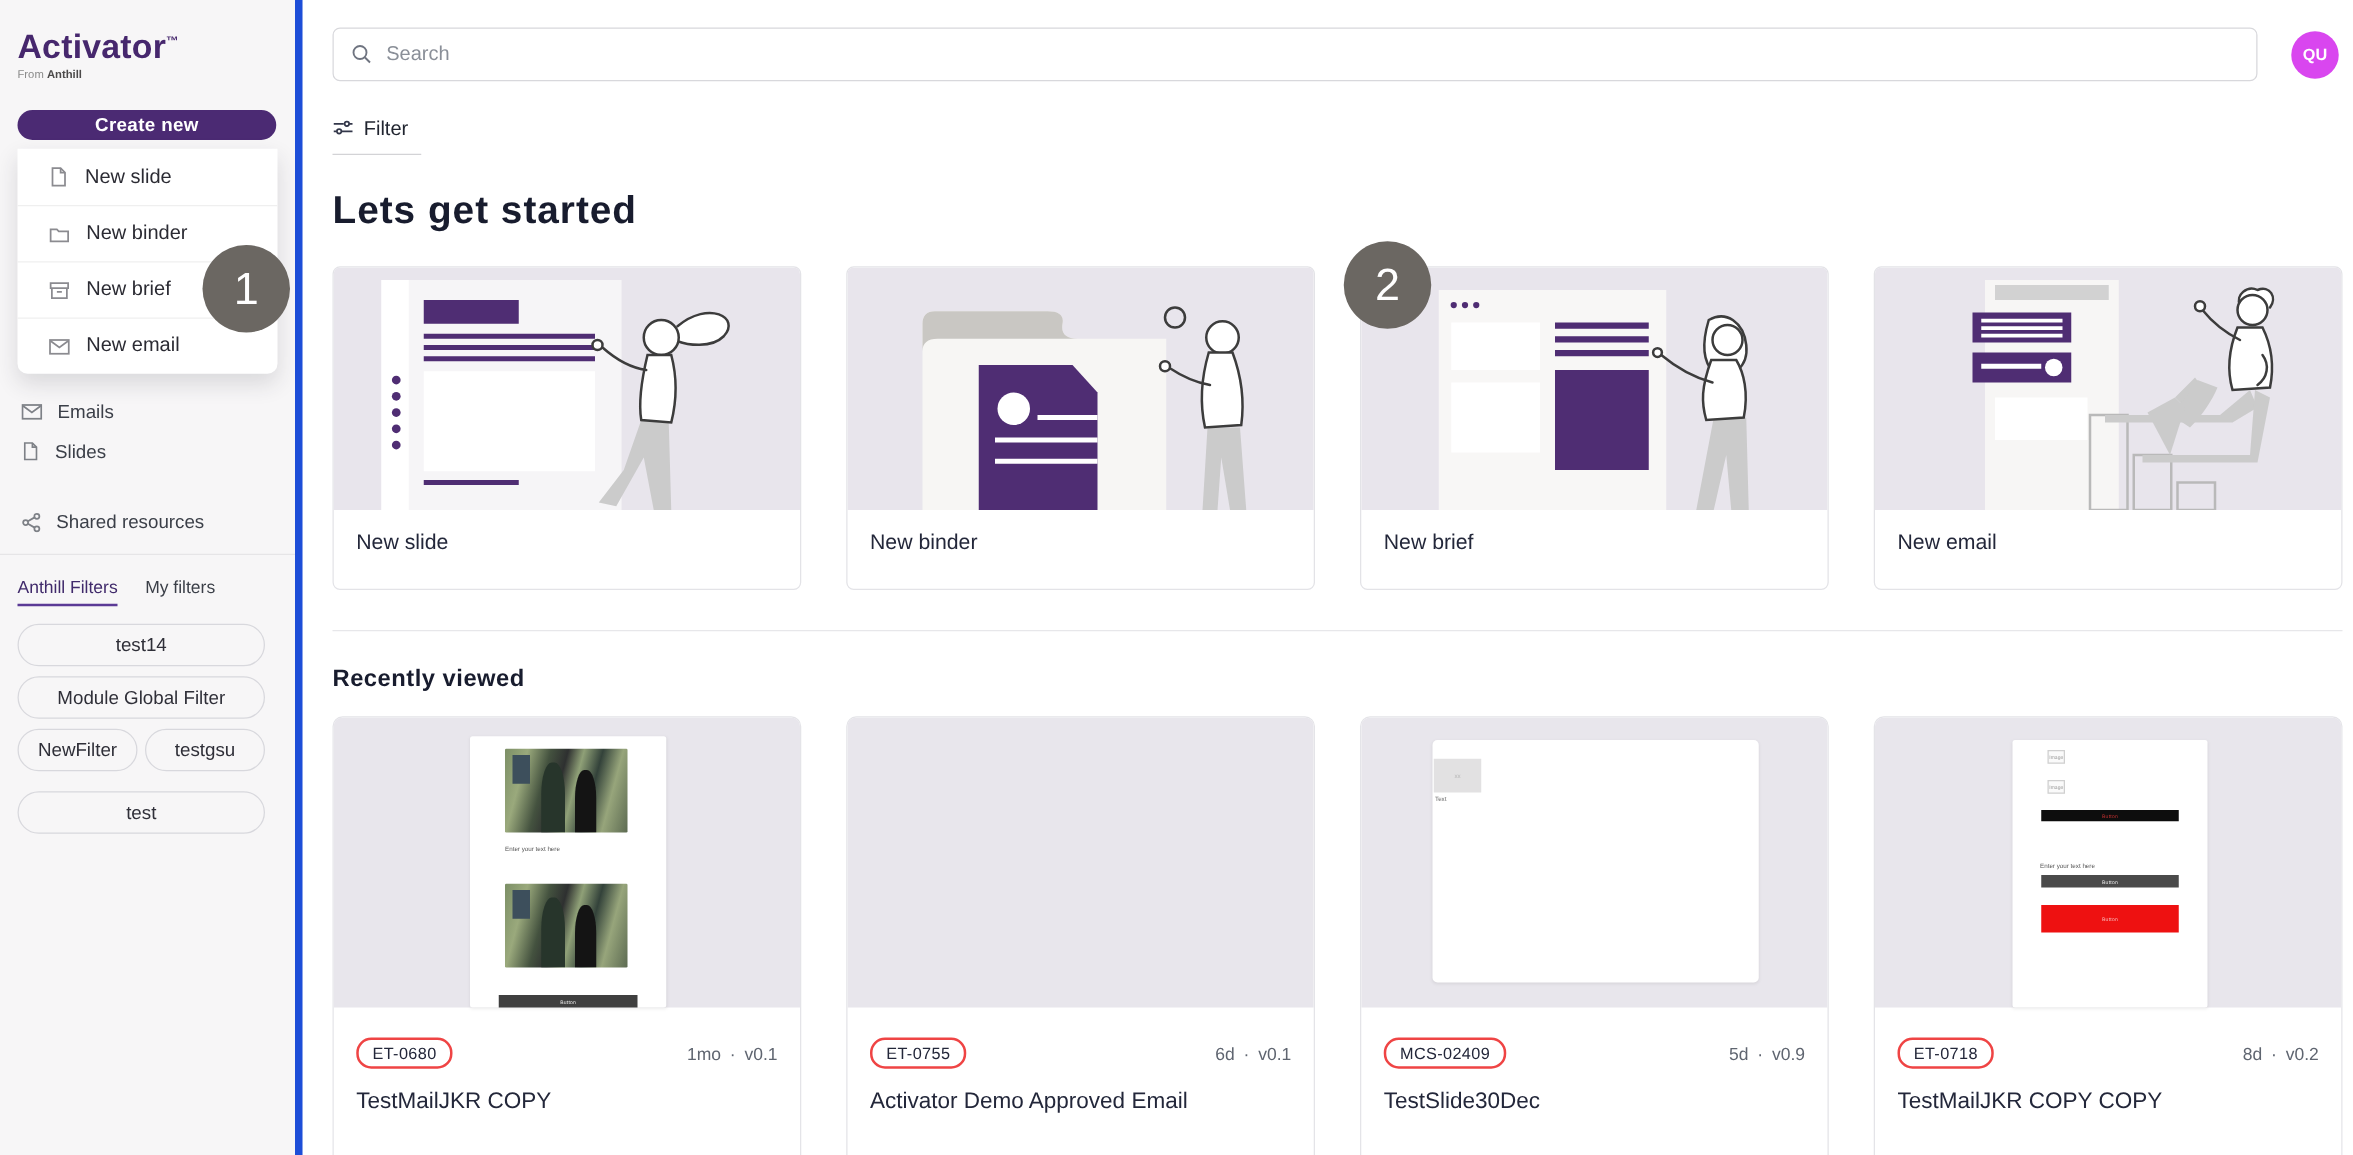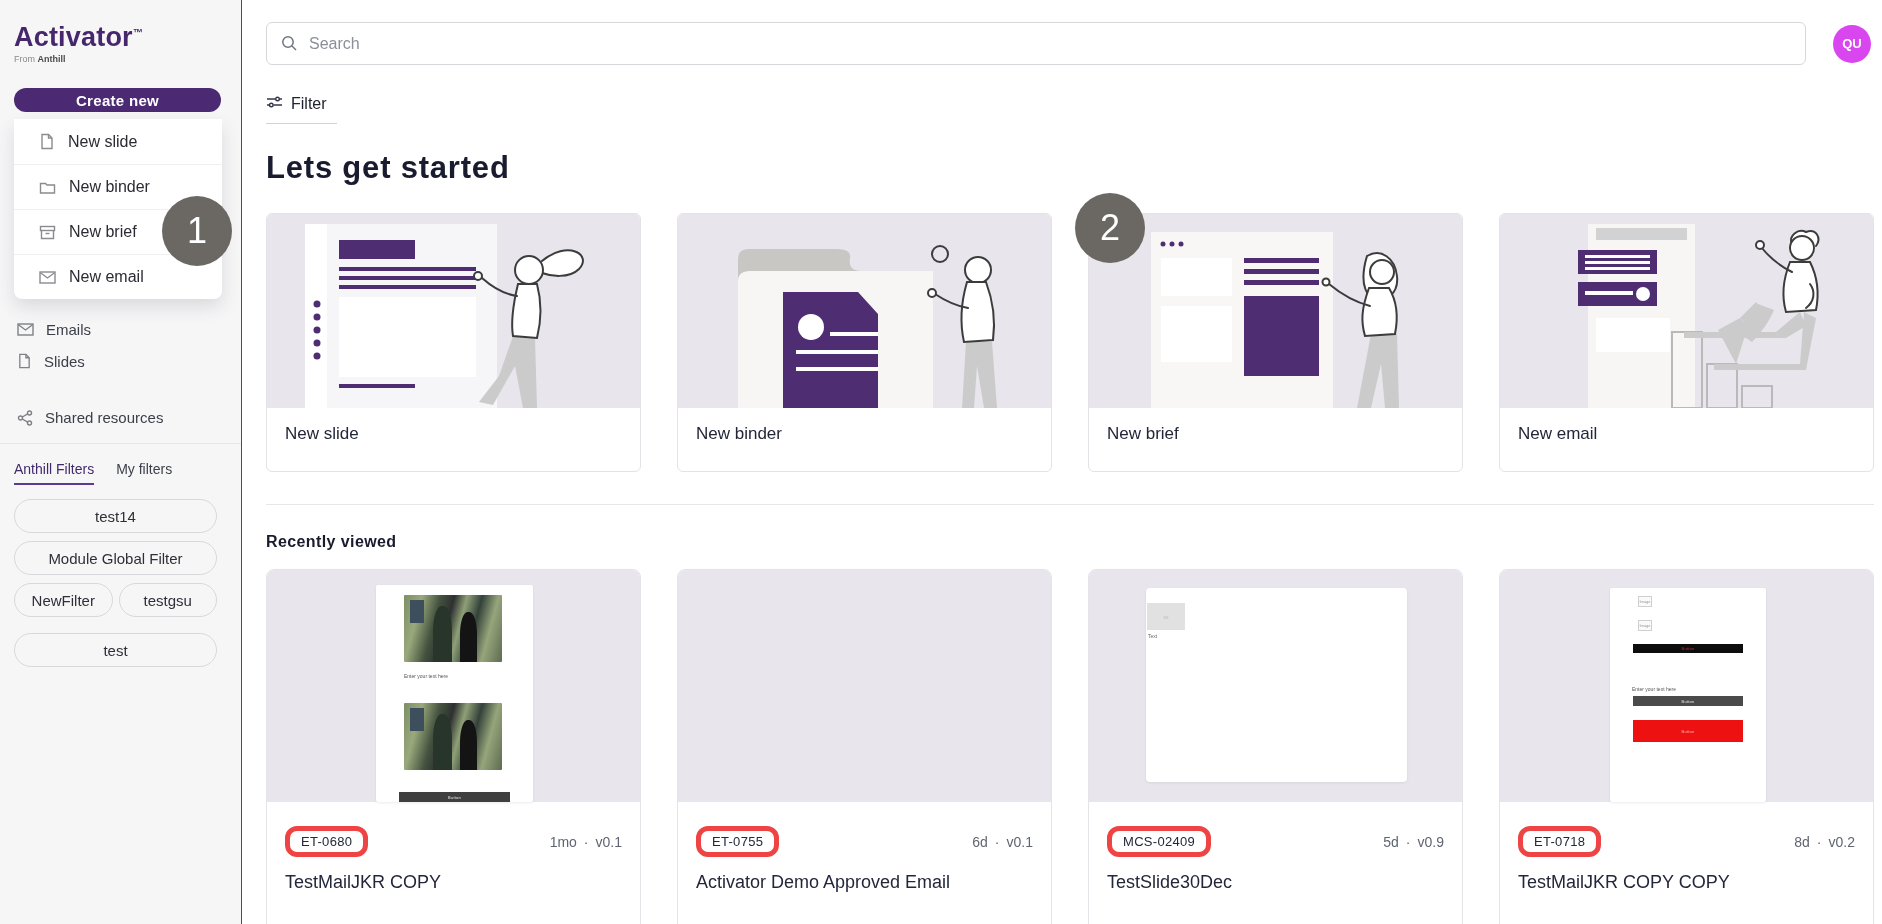--- a/index.html
+++ b/index.html
@@ -9,21 +9,21 @@
     background: #ffffff;
     color: #20242f;
     display: flex;
     position: relative;
   }
 
   
   .sidebar {
     width: 242px; height: 924px; flex: none;
     background: #f7f6f7;
-    border-right: 1px solid #1d4ed8;
+    border-right: 6px solid #1d4ed8;
     padding: 22px 0 0 0;
     position: relative;
   }
   .logo-block { padding: 0 14px; }
   .logo {
     font-size: 27px; font-weight: 700; color: #46276d; letter-spacing: 0.2px;
   }
   .logo sup { font-size: 10px; font-weight: 700; color: #46276d; }
   .tagline { font-size: 9px; color: #8a8a8a; margin-top: 1px; }
   .tagline b { color: #4c4a4a; }
@@ -120,32 +120,32 @@
   .gs-card {
     border: 1px solid #e3e3e7; border-radius: 6px; overflow: hidden;
     background: #fff; cursor: pointer; height: 259px;
   }
   .gs-illus { height: 194px; background: #e8e5ec; position: relative; }
   .gs-illus svg { position: absolute; left: 0; top: 0; }
   .gs-label { padding: 16px 18px; font-size: 17px; color: #23273a; }
 
   .section-divider { border: none; border-top: 1px solid #e7e7ea; margin-top: 32px; }
 
-  .h2 { margin-top: 28px; font-size: 16px; font-weight: 600; letter-spacing: 0.4px; color: #181c2e; }
+  .h2 { margin-top: 28px; font-size: 19px; font-weight: 600; letter-spacing: 0.4px; color: #181c2e; }
 
   .row2 { margin-top: 18px; }
   .rv-card {
     border: 1px solid #e4e4e8; border-radius: 8px; overflow: hidden;
     background: #fff; cursor: pointer; height: 400px;
   }
   .rv-thumb { height: 232px; background: #e8e6ec; position: relative; }
   .rv-info { padding: 24px 18px 0 18px; }
   .rv-meta-row { display: flex; align-items: center; }
   .badge {
-    border: 5px solid #ef4444; border-radius: 12px; padding: 3px 11px;
+    border: 2px solid #ef4444; border-radius: 12px; padding: 3px 11px;
     font-size: 13px; color: #23273a; letter-spacing: 0.3px; background: #fff;
   }
   .meta { margin-left: auto; font-size: 14px; color: #5f6570; display: flex; gap: 7px; align-items: flex-start; }
   .rv-title { margin-top: 15px; font-size: 18px; color: #23273a; }
 
   
   .sheet { position: absolute; background: #fff; box-shadow: 0 1px 3px rgba(0,0,0,0.08); border-radius: 2px; }
   .p-photo {
     position: absolute; overflow: hidden; border-radius: 1px;
     background: linear-gradient(105deg,#7c8f66 0%,#9aa97c 16%,#44523f 32%,#2e3030 44%,#8fa077 55%,#33423a 68%,#97a57b 82%,#5d6b52 100%);

